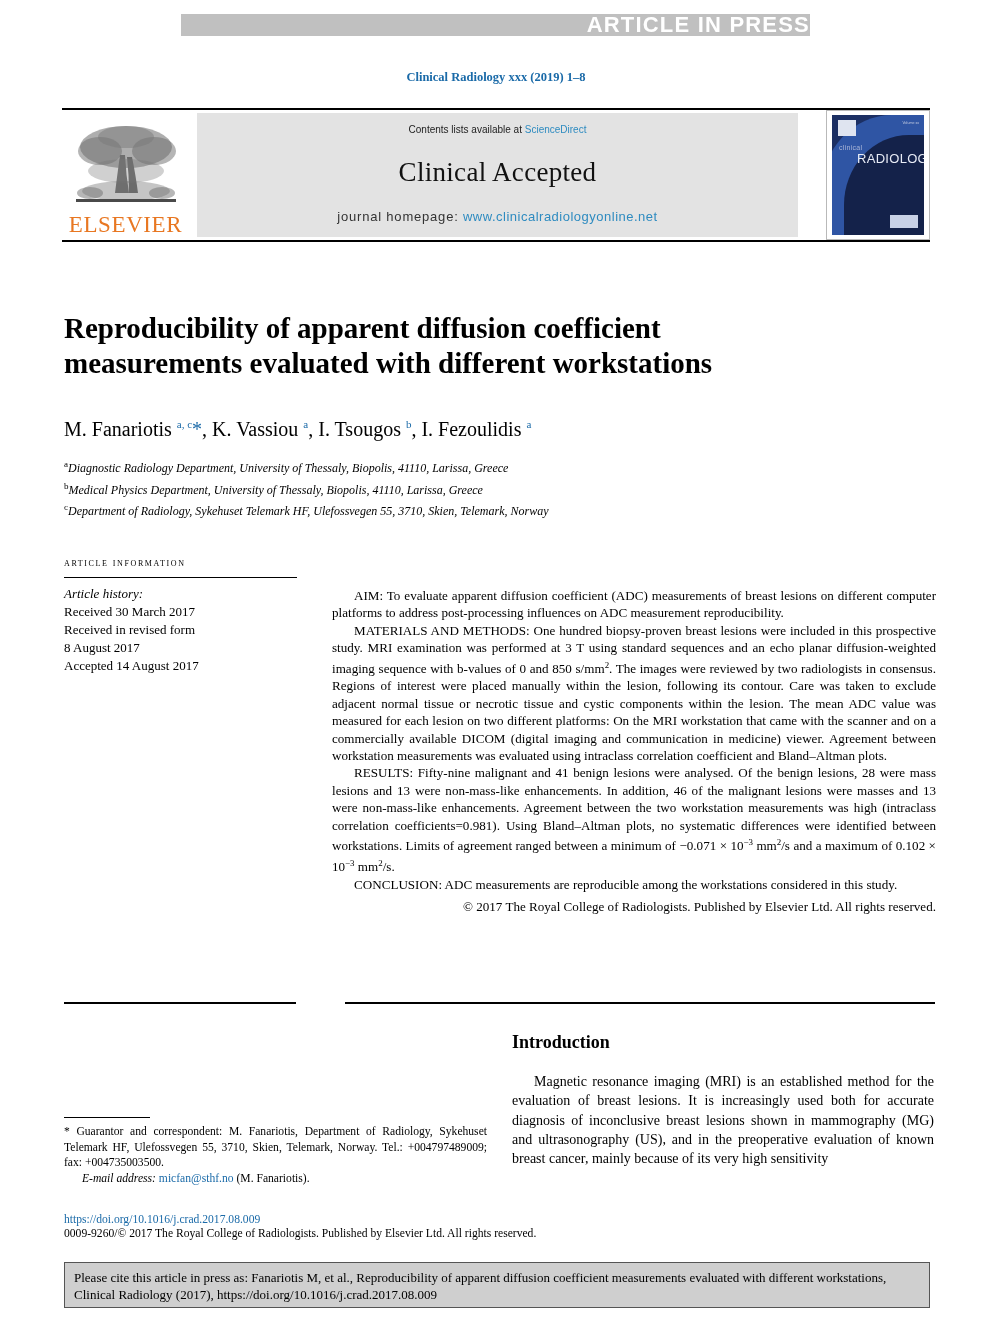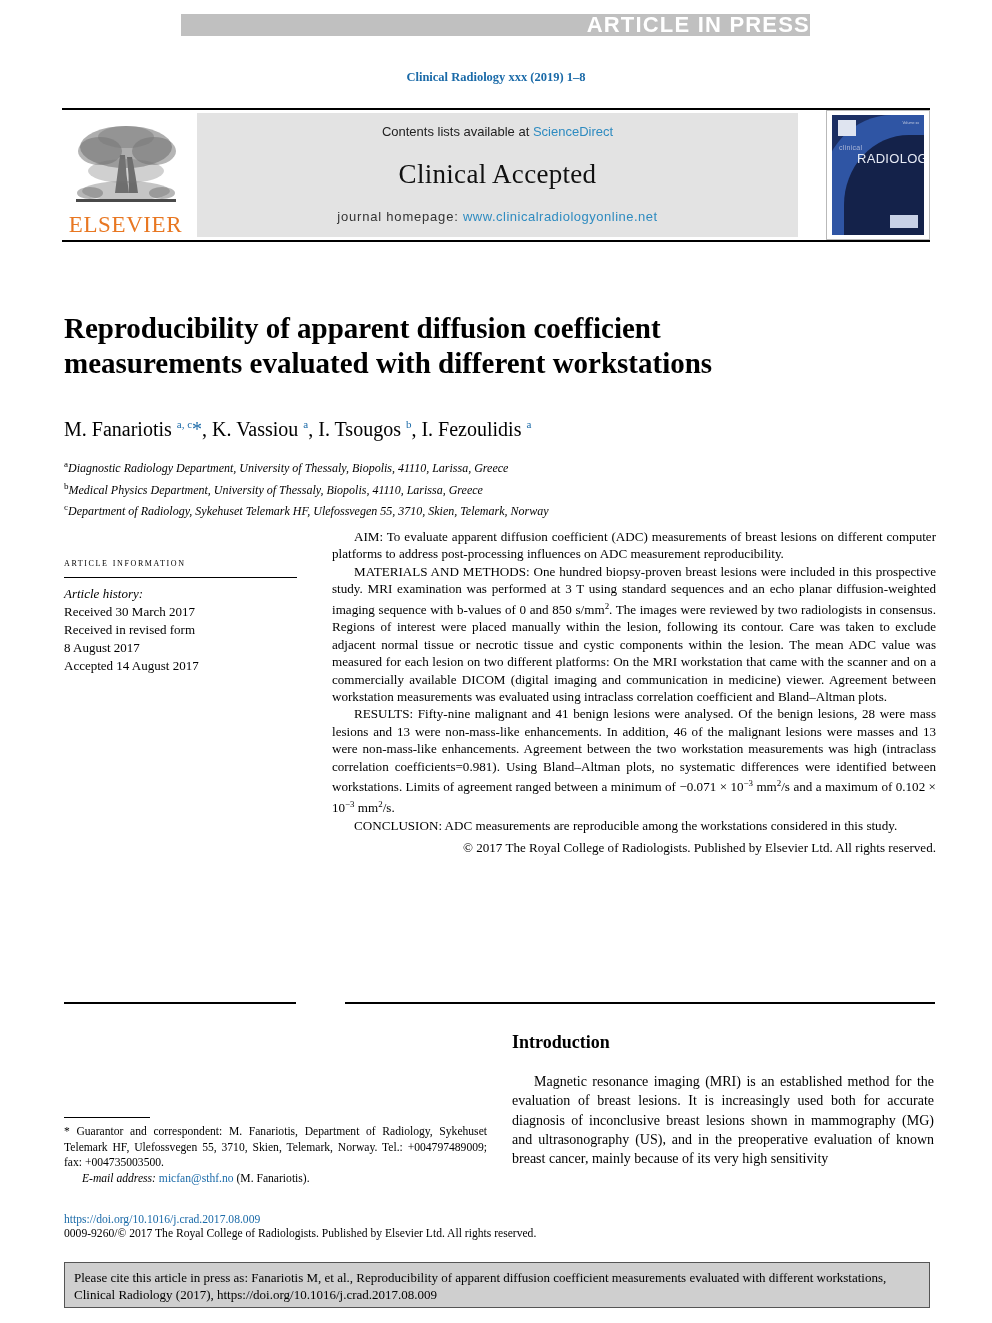--- a/index.html
+++ b/index.html
@@ -96,21 +96,21 @@
     background: #e3e3e3;
     display: flex;
     flex-direction: column;
     align-items: center;
     justify-content: space-between;
     padding: 11px 0 13px 0;
     box-sizing: border-box;
   }
   .contents-line {
     font-family: "Liberation Sans", sans-serif;
-    font-size: 13px;
+    font-size: 10px;
     color: #222;
   }
   .contents-line .sd-link { color: #2e8bc0; }
   .journal-title {
     font-family: "Liberation Serif", serif;
     font-size: 27px;
     color: #111;
     letter-spacing: 0.3px;
   }
   .homepage-line {
@@ -255,21 +255,21 @@
   }
   .ai-history-list {
     font-family: "Liberation Serif", serif;
     font-size: 13px;
     line-height: 18px;
   }
 
   .col-right {
     position: absolute;
     left: 332px;
-    top: 528px;
+    top: 587px;
     width: 604px;
     font-family: "Liberation Serif", serif;
     font-size: 13.1px;
     line-height: 17.4px;
     text-align: justify;
   }
   .col-right p {
     margin: 0;
     text-indent: 22px;
   }

